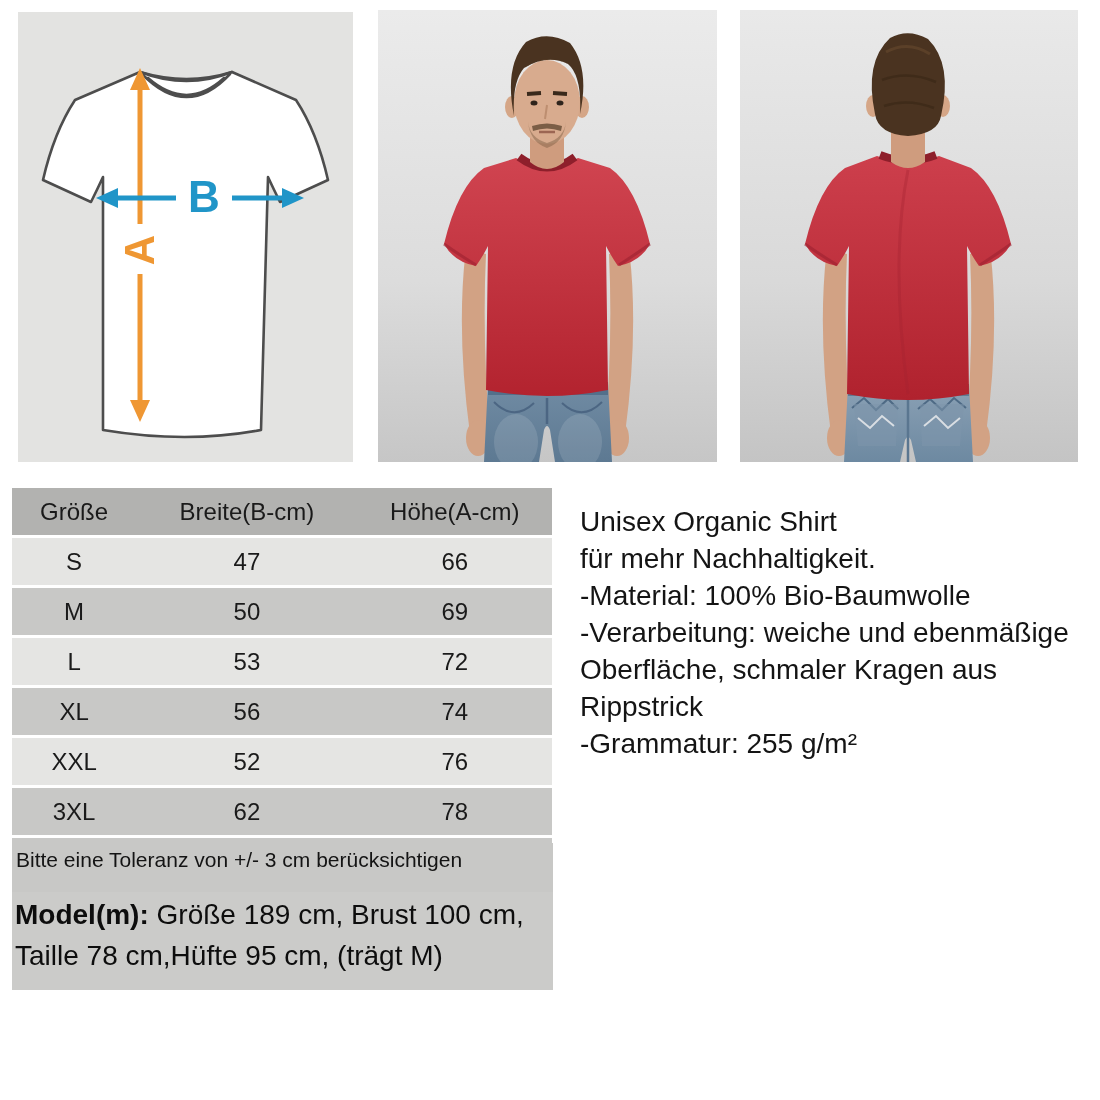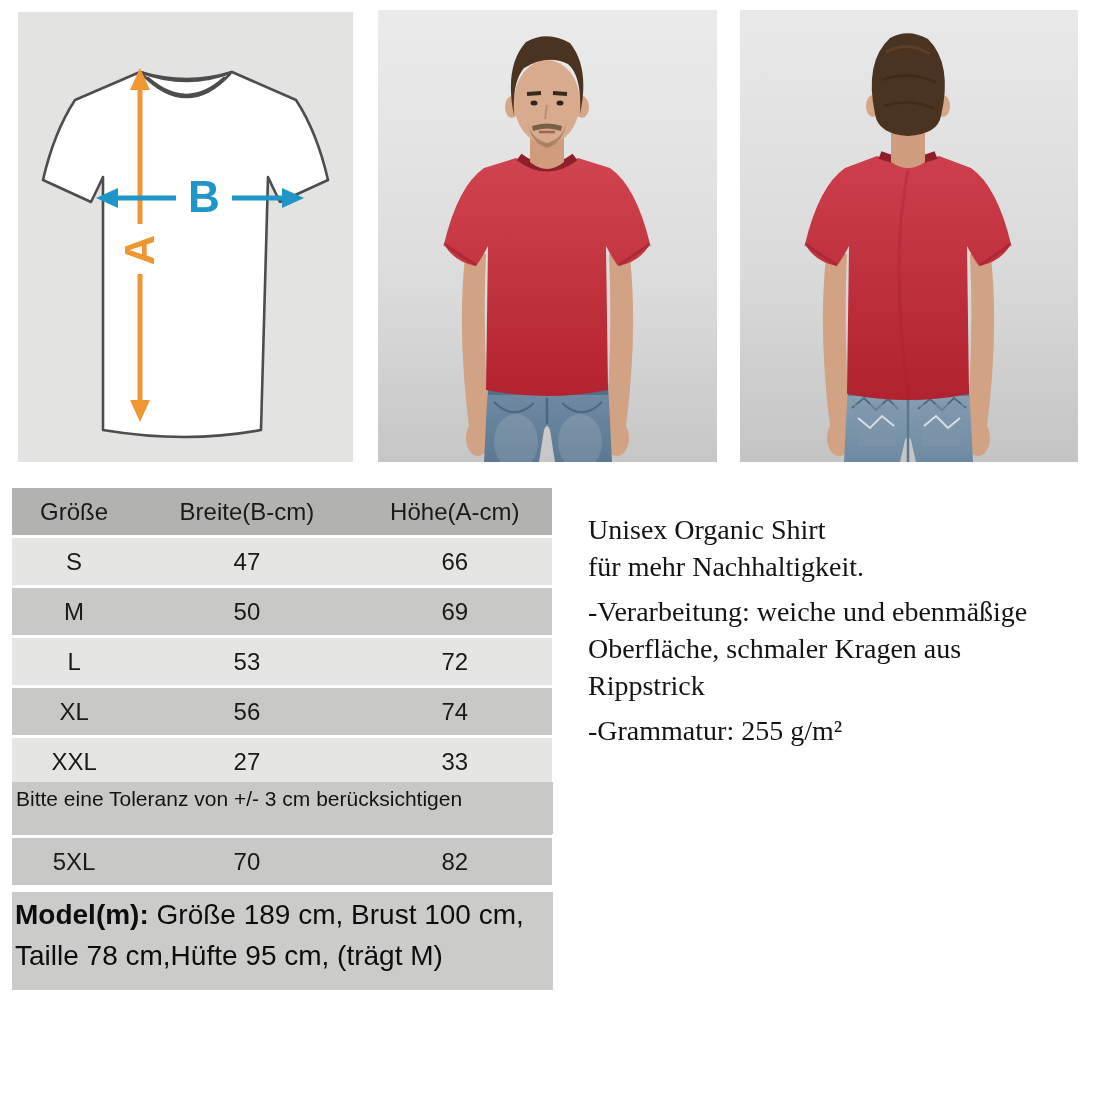--- a/index.html
+++ b/index.html
@@ -21,37 +21,37 @@
   .size-table th,.size-table td{
     font-weight:normal;text-align:center;height:33px;padding:7px;
     border-bottom:3px solid #fff;color:#1a1a1a;
   }
   .size-table thead th{background:#b2b2b0;}
   .size-table tr.light td{background:#e5e5e3;}
   .size-table tr.dark td{background:#c8c8c6;}
   .col-a{width:23%;}.col-b{width:41%;}.col-c{width:36%;}
 
   .tolerance{
-    position:absolute;left:12px;top:782px;width:541px;height:52px;
+    position:absolute;left:12px;top:843px;width:541px;height:52px;
     background:#c8c8c6;font-size:21px;line-height:34px;padding-left:4px;
     box-sizing:border-box;white-space:nowrap;color:#141414;
   }
   .model-block{
     position:absolute;left:12px;top:892px;width:541px;
     background:#cbcbc9;font-size:28px;line-height:41px;
     padding:2px 0 14px 3px;box-sizing:border-box;color:#0d0d0d;
   }
   .model-block .mline{white-space:nowrap;}
   .model-block b{font-weight:bold;}
 
   .description{
     position:absolute;left:580px;top:503px;width:516px;
     font-size:28px;line-height:37px;color:#141414;
   }
-  .description p{margin:8px;white-space:pre-line;font-family:Liberation Serif, serif;}
+  .description p{margin:0;white-space:pre-line;}
   .desc-title{margin-bottom:24px;}
   .desc-para{margin-bottom:18px;}
   .desc-material{margin-bottom:40px;}
   .desc-processing{margin-bottom:28px;}
 </style>
 </head>
 <body>
 
 <div class="panel" id="diagram-panel">
   <svg viewBox="0 0 335 450">
@@ -242,22 +242,22 @@
       <td>53</td>
       <td>72</td>
     </tr>
     <tr class="dark">
       <td>XL</td>
       <td>56</td>
       <td>74</td>
     </tr>
     <tr class="light">
       <td>XXL</td>
-      <td>27</td>
-      <td>33</td>
+      <td>52</td>
+      <td>76</td>
     </tr>
     <tr class="dark">
       <td>3XL</td>
       <td>62</td>
       <td>78</td>
     </tr>
     <tr class="dark">
       <td>5XL</td>
       <td>70</td>
       <td>82</td>
@@ -268,17 +268,18 @@
 <div class="tolerance">Bitte eine Toleranz von +/- 3 cm berücksichtigen</div>
 
 <div class="model-block">
   <div class="mline"><b>Model(m):</b><span> Größe 189 cm, Brust 100 cm,</span></div>
   <div class="mline">Taille 78 cm,Hüfte 95 cm, (trägt M)</div>
 </div>
 
 <div class="description">
   <p class="desc-title">Unisex Organic Shirt
 für mehr Nachhaltigkeit.</p>
+  <p class="desc-material">-Material: 100% Bio-Baumwolle</p>
   <p class="desc-processing">-Verarbeitung: weiche und ebenmäßige
 Oberfläche, schmaler Kragen aus
 Rippstrick</p>
   <p class="desc-grammage">-Grammatur: 255 g/m²</p>
 </div>
 
 </body></html>

